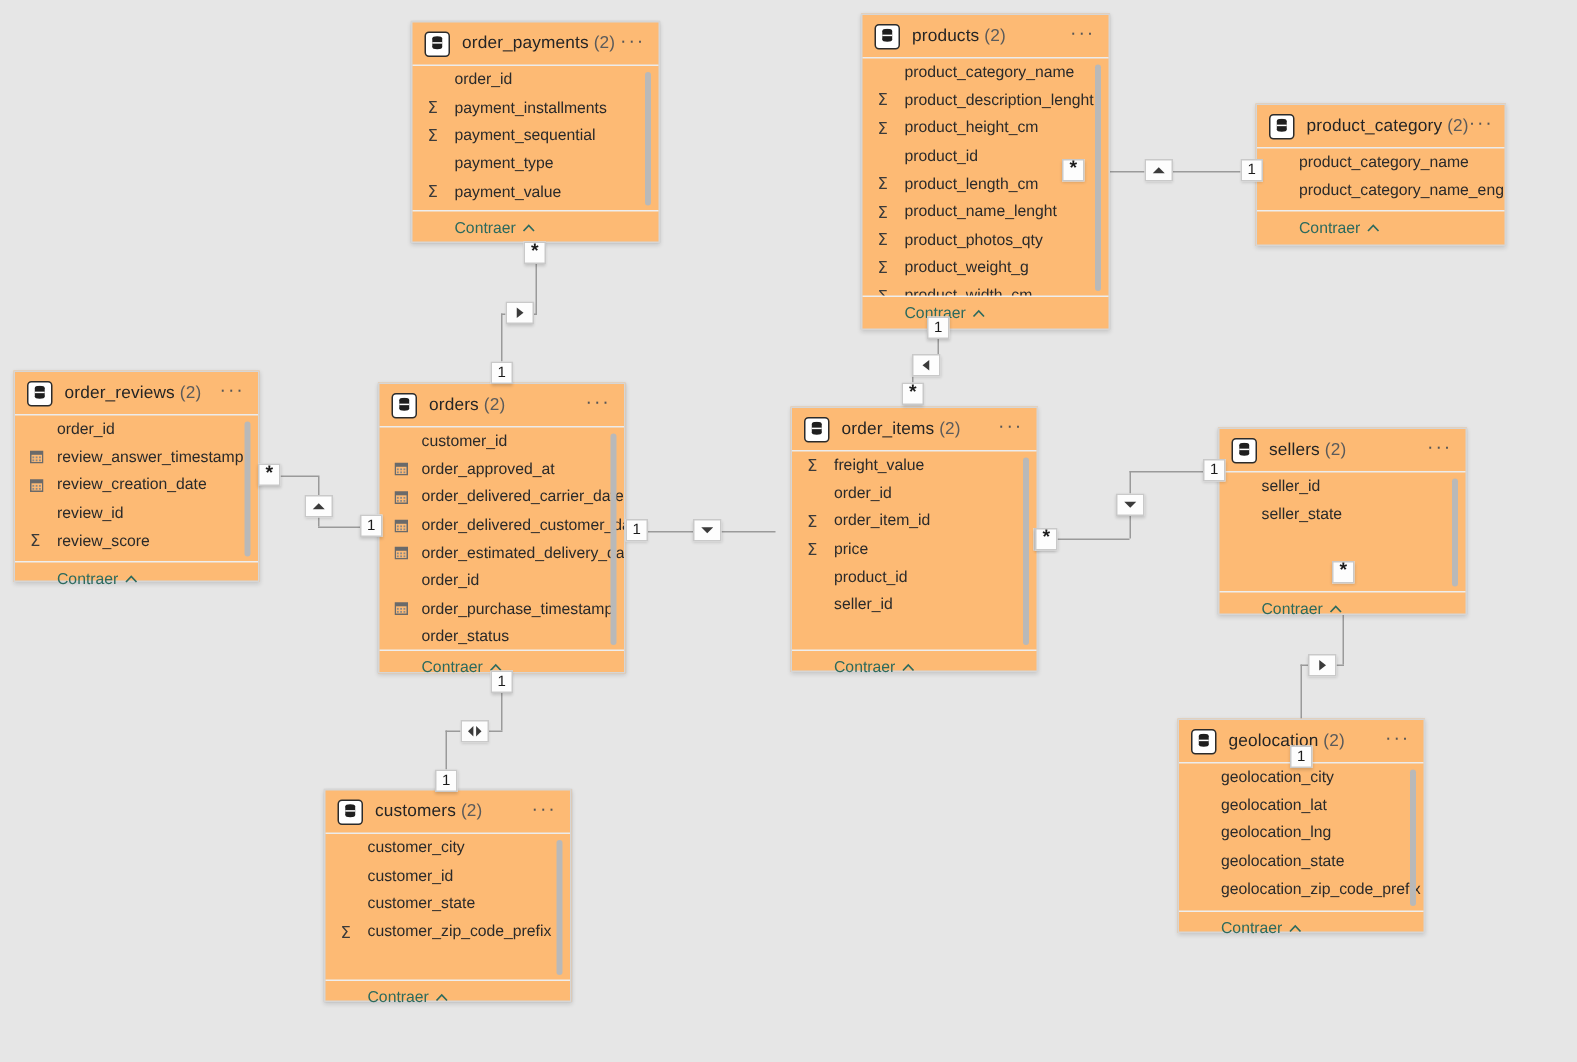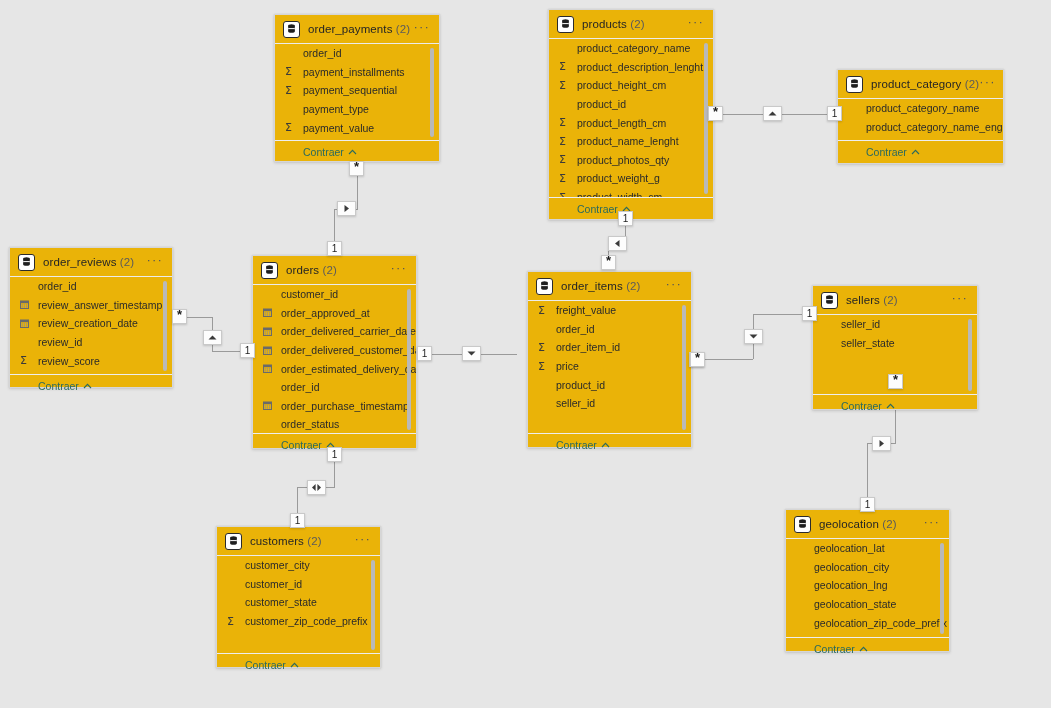--- a/index.html
+++ b/index.html
@@ -8,21 +8,21 @@
     background:#e6e6e6;
     font-family:"Liberation Sans", sans-serif;
     overflow:hidden;
     position:relative;
   }
   #canvas{position:absolute;inset:0;}
 
   
   .card{
     position:absolute;
-    background:#eab308;
+    background:#fdba74;
     border:1px solid #d6d6d6;
     box-shadow:0 1px 3px rgba(0,0,0,.14), 0 0 1px rgba(0,0,0,.10);
     box-sizing:border-box;
     z-index:5;
   }
   .card-head{
     display:flex;align-items:center;
     height:29px;
     padding:0 9px 0 8px;
     border-bottom:1px solid #ececec;
@@ -268,21 +268,21 @@
       </div>
       <div class="card-foot">
         <span class="contraer">
           <span>Contraer</span>
           <svg width="9" height="6" viewBox="0 0 9 6" class="chev">
             <path d="M1 5 L4.5 1.3 L8 5" fill="none" stroke="#2b6a5e" stroke-width="1.1"></path>
           </svg>
         </span>
       </div>
     </div>
-    <div class="card" style="left: 548px; top: 9px; width: 166px; height: 211px;">
+    <div class="card" style="left: 574px; top: 9px; width: 166px; height: 211px;">
       <div class="card-head">
         <span class="tbl-icon">
           <svg width="9" height="10" viewBox="0 0 9 10">
             <ellipse cx="4.5" cy="1.7" rx="3.3" ry="1.5" fill="#1f1f1f"></ellipse>
             <rect x="1.2" y="1.7" width="6.6" height="5.6" fill="#1f1f1f"></rect>
             <ellipse cx="4.5" cy="7.3" rx="3.3" ry="1.5" fill="#1f1f1f"></ellipse>
             <rect x="1.2" y="4.1" width="6.6" height="1" fill="#ffffff"></rect>
           </svg>
         </span>
         <span class="card-title">products <span class="cnt">(2)</span></span>
@@ -687,41 +687,41 @@
       </div>
       <div class="card-foot">
         <span class="contraer">
           <span>Contraer</span>
           <svg width="9" height="6" viewBox="0 0 9 6" class="chev">
             <path d="M1 5 L4.5 1.3 L8 5" fill="none" stroke="#2b6a5e" stroke-width="1.1"></path>
           </svg>
         </span>
       </div>
     </div>
-    <div class="card" style="left: 785px; top: 509px; width: 165px; height: 143px;">
+    <div class="card" style="left: 785px; top: 479px; width: 165px; height: 143px;">
       <div class="card-head">
         <span class="tbl-icon">
           <svg width="9" height="10" viewBox="0 0 9 10">
             <ellipse cx="4.5" cy="1.7" rx="3.3" ry="1.5" fill="#1f1f1f"></ellipse>
             <rect x="1.2" y="1.7" width="6.6" height="5.6" fill="#1f1f1f"></rect>
             <ellipse cx="4.5" cy="7.3" rx="3.3" ry="1.5" fill="#1f1f1f"></ellipse>
             <rect x="1.2" y="4.1" width="6.6" height="1" fill="#ffffff"></rect>
           </svg>
         </span>
         <span class="card-title">geolocation <span class="cnt">(2)</span></span>
         <span class="dots">···</span>
       </div>
       <div class="card-body" style="height: 98px;">
         <div class="field">
           <span class="f-ico blank"></span>
+          <span class="f-name">geolocation_city</span>
+        </div>
+        <div class="field">
+          <span class="f-ico blank"></span>
           <span class="f-name">geolocation_lat</span>
-        </div>
-        <div class="field">
-          <span class="f-ico blank"></span>
-          <span class="f-name">geolocation_city</span>
         </div>
         <div class="field">
           <span class="f-ico blank"></span>
           <span class="f-name">geolocation_lng</span>
         </div>
         <div class="field">
           <span class="f-ico blank"></span>
           <span class="f-name">geolocation_state</span>
         </div>
         <div class="field">

